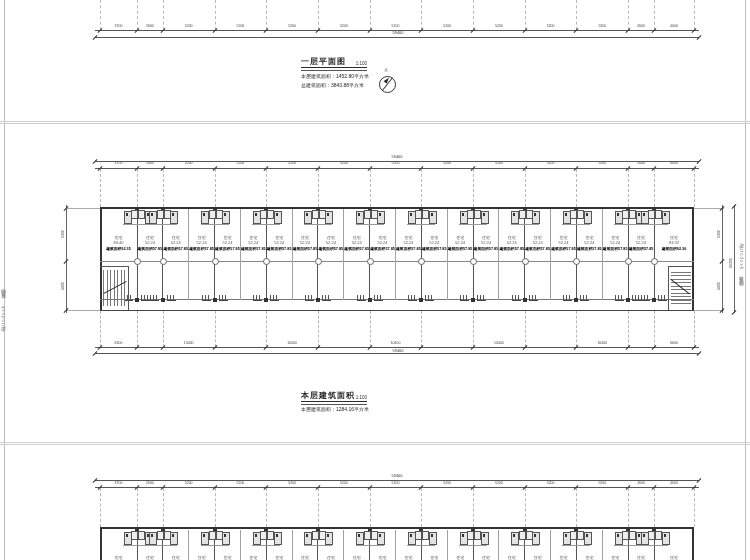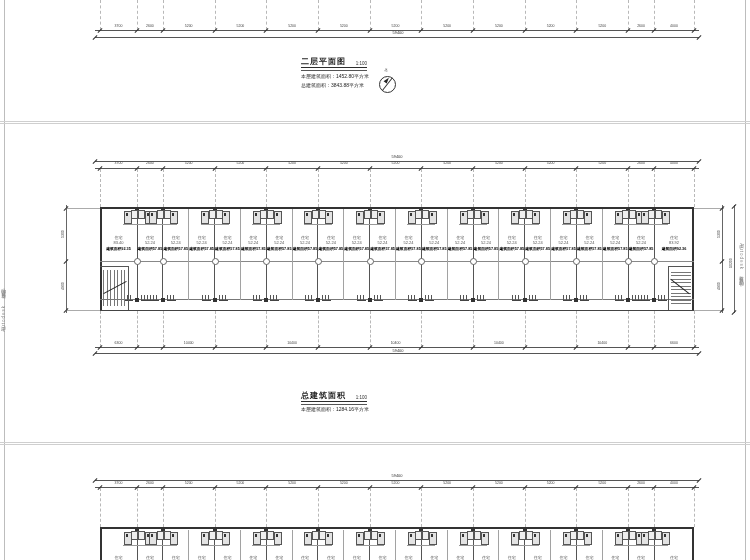--- a/index.html
+++ b/index.html
@@ -621,33 +621,33 @@
       <div style="position: absolute; left: 498.825px; top: 556px; font-size: 4px; color: rgb(85, 85, 85); white-space: nowrap; line-height: 1; width: 26px; text-align: center;">住宅</div>
       <div style="position: absolute; left: 524.675px; top: 556px; font-size: 4px; color: rgb(85, 85, 85); white-space: nowrap; line-height: 1; width: 26px; text-align: center;">住宅</div>
       <div style="position: absolute; left: 550.525px; top: 556px; font-size: 4px; color: rgb(85, 85, 85); white-space: nowrap; line-height: 1; width: 26px; text-align: center;">住宅</div>
       <div style="position: absolute; left: 576.375px; top: 556px; font-size: 4px; color: rgb(85, 85, 85); white-space: nowrap; line-height: 1; width: 26px; text-align: center;">住宅</div>
       <div style="position: absolute; left: 602.225px; top: 556px; font-size: 4px; color: rgb(85, 85, 85); white-space: nowrap; line-height: 1; width: 26px; text-align: center;">住宅</div>
       <div style="position: absolute; left: 628.075px; top: 556px; font-size: 4px; color: rgb(85, 85, 85); white-space: nowrap; line-height: 1; width: 26px; text-align: center;">住宅</div>
       <div style="position: absolute; left: 661px; top: 556px; font-size: 4px; color: rgb(85, 85, 85); white-space: nowrap; line-height: 1; width: 26px; text-align: center;">住宅</div>
     </div>
 
   <div class="tb" style="left:301px;top:56px;">
-    <span class="tb-title">二层平面图</span>
+    <span class="tb-title">一层平面图</span>
     <span class="tb-scale">1:100</span>
   </div>
   <div class="tb-line2" style="left:301px;top:69.5px;"></div>
   <div class="area" style="left:301px;top:74px;">本层建筑面积：1452.80平方米</div>
   <div class="area" style="left:301px;top:83px;">总建筑面积：3843.88平方米</div>
 
   <div class="north-label" style="left:384px;top:69px;">北</div>
   <div class="compass" style="left:379px;top:76px;">
     <div class="needle"></div>
     <div class="nhead"></div>
   </div>
 
   <div class="tb" style="left:301px;top:390px;">
-    <span class="tb-title">总建筑面积</span>
+    <span class="tb-title">本层建筑面积</span>
     <span class="tb-scale">1:100</span>
   </div>
   <div class="tb-line2" style="left:301px;top:403.5px;"></div>
   <div class="area" style="left:301px;top:407px;">本层建筑面积：1284.16平方米</div>
 
 </div>
 
 </body></html>

